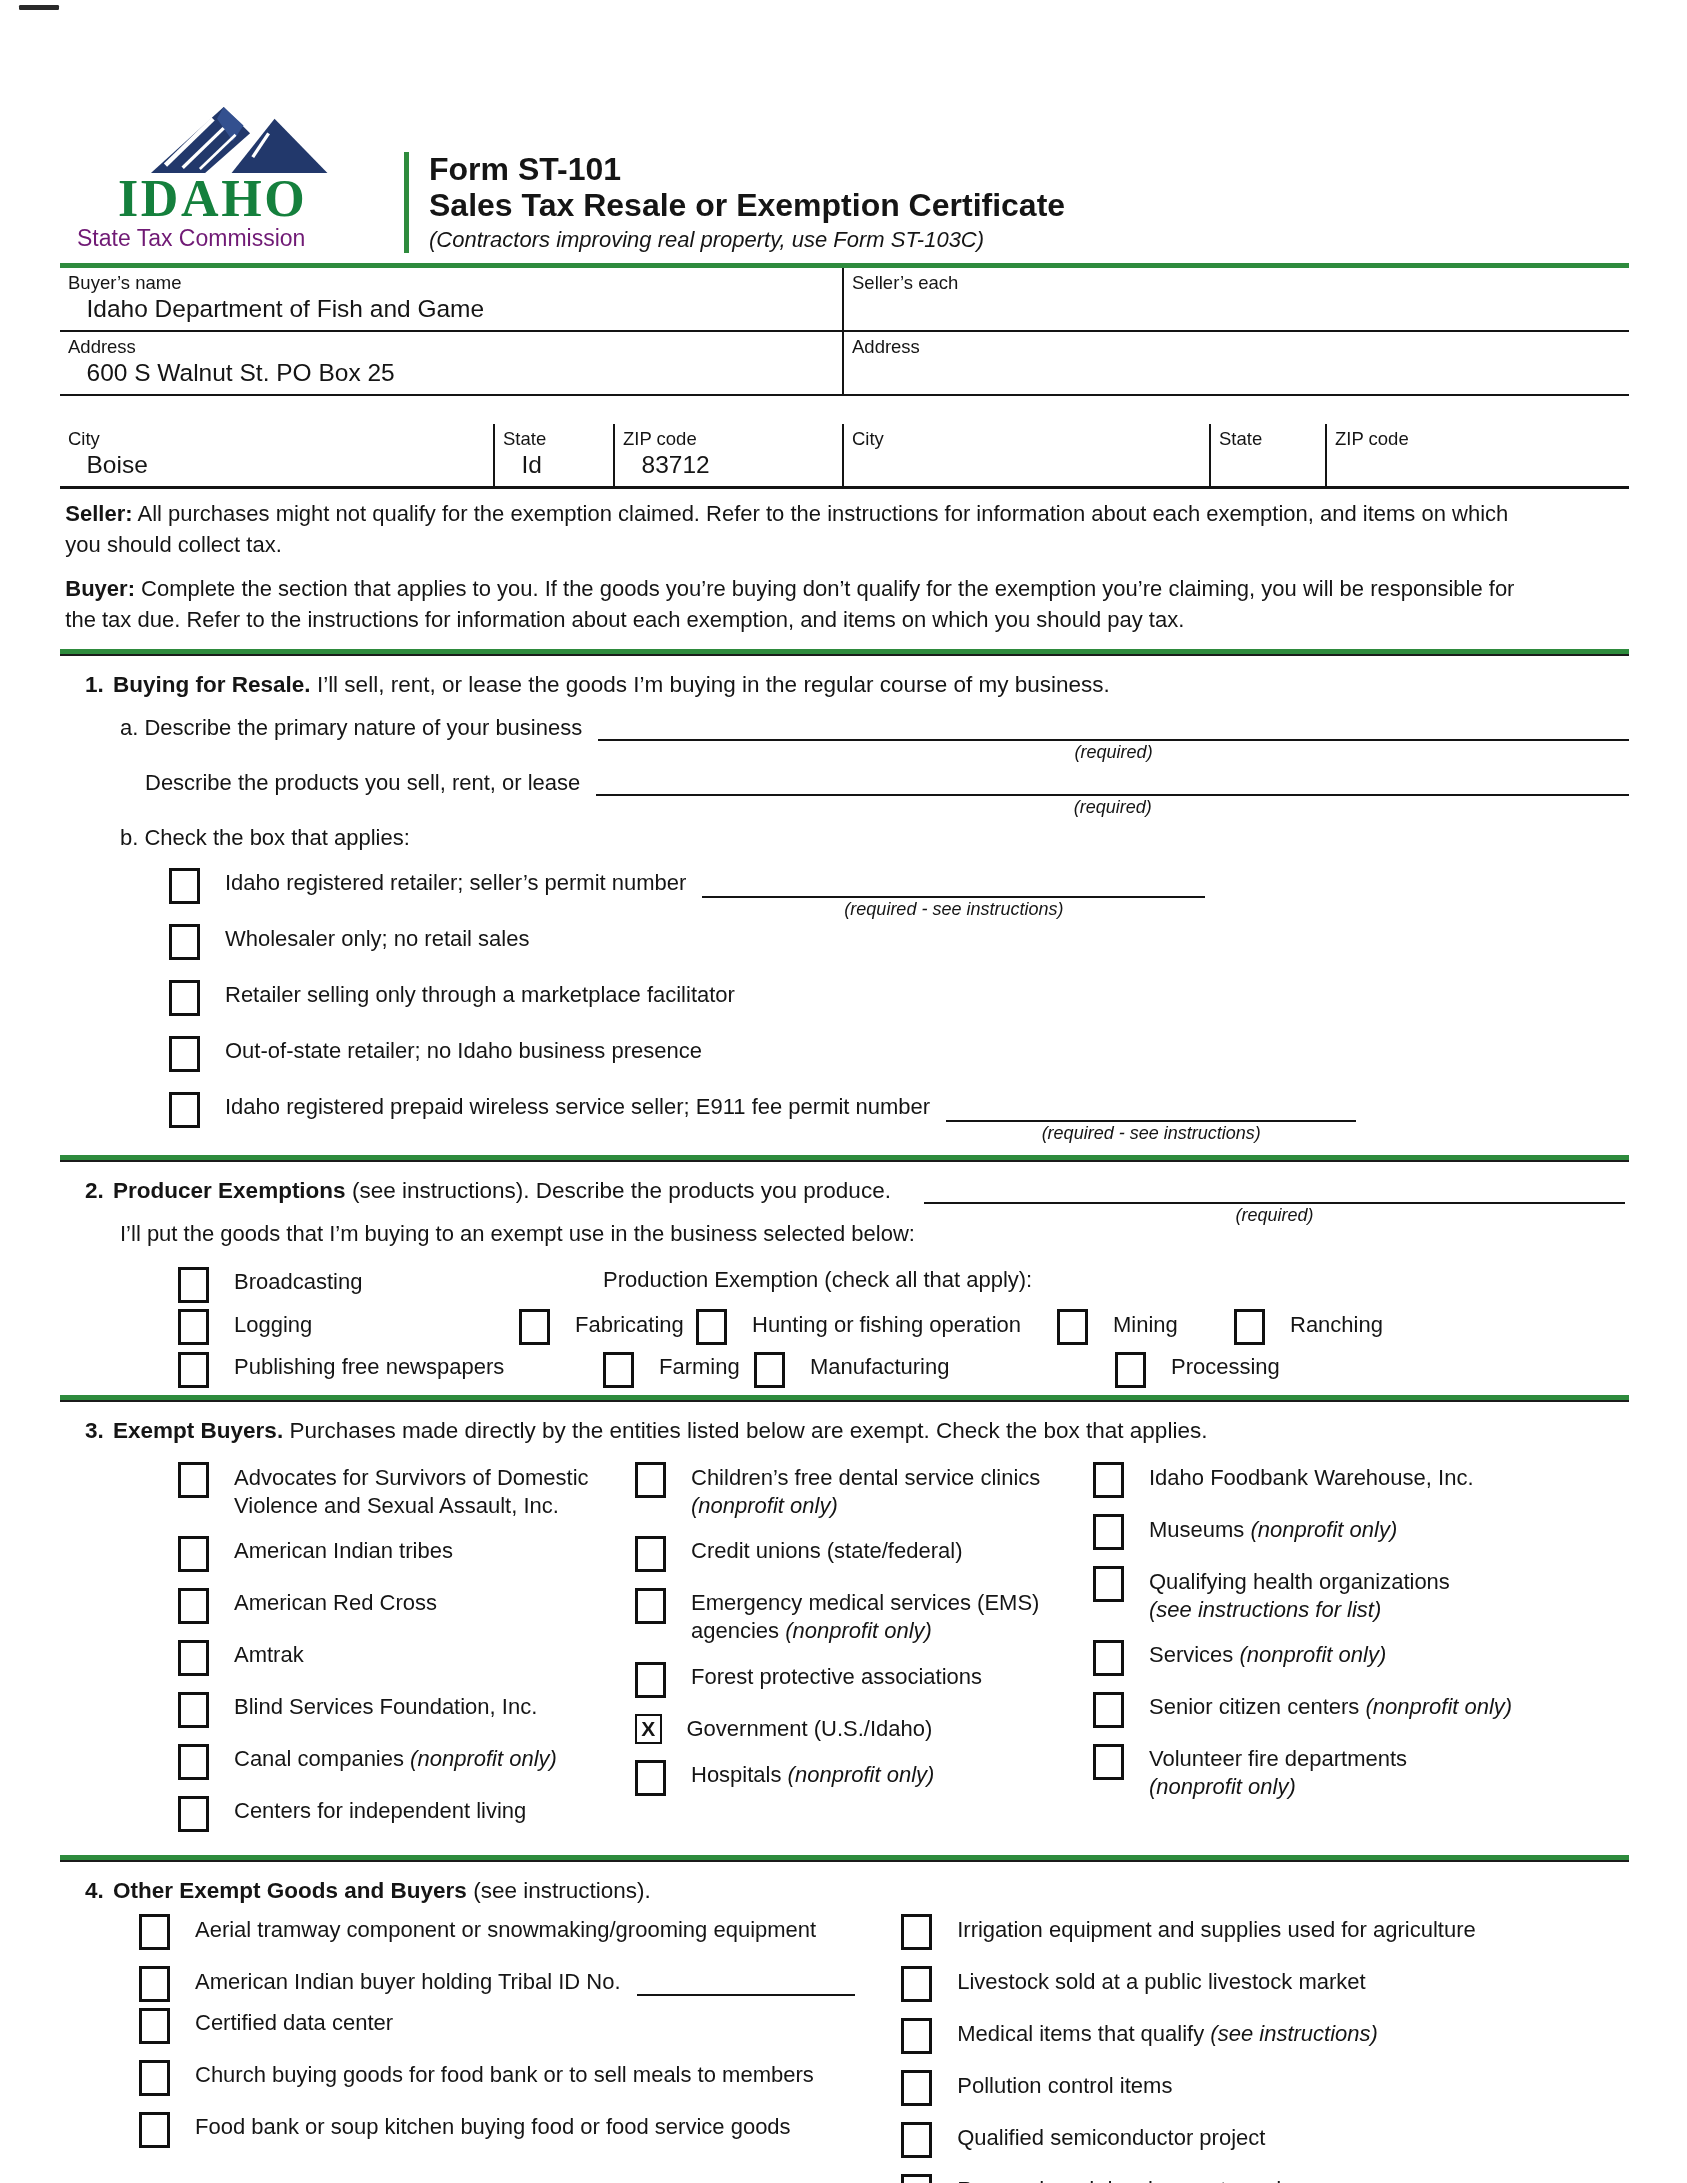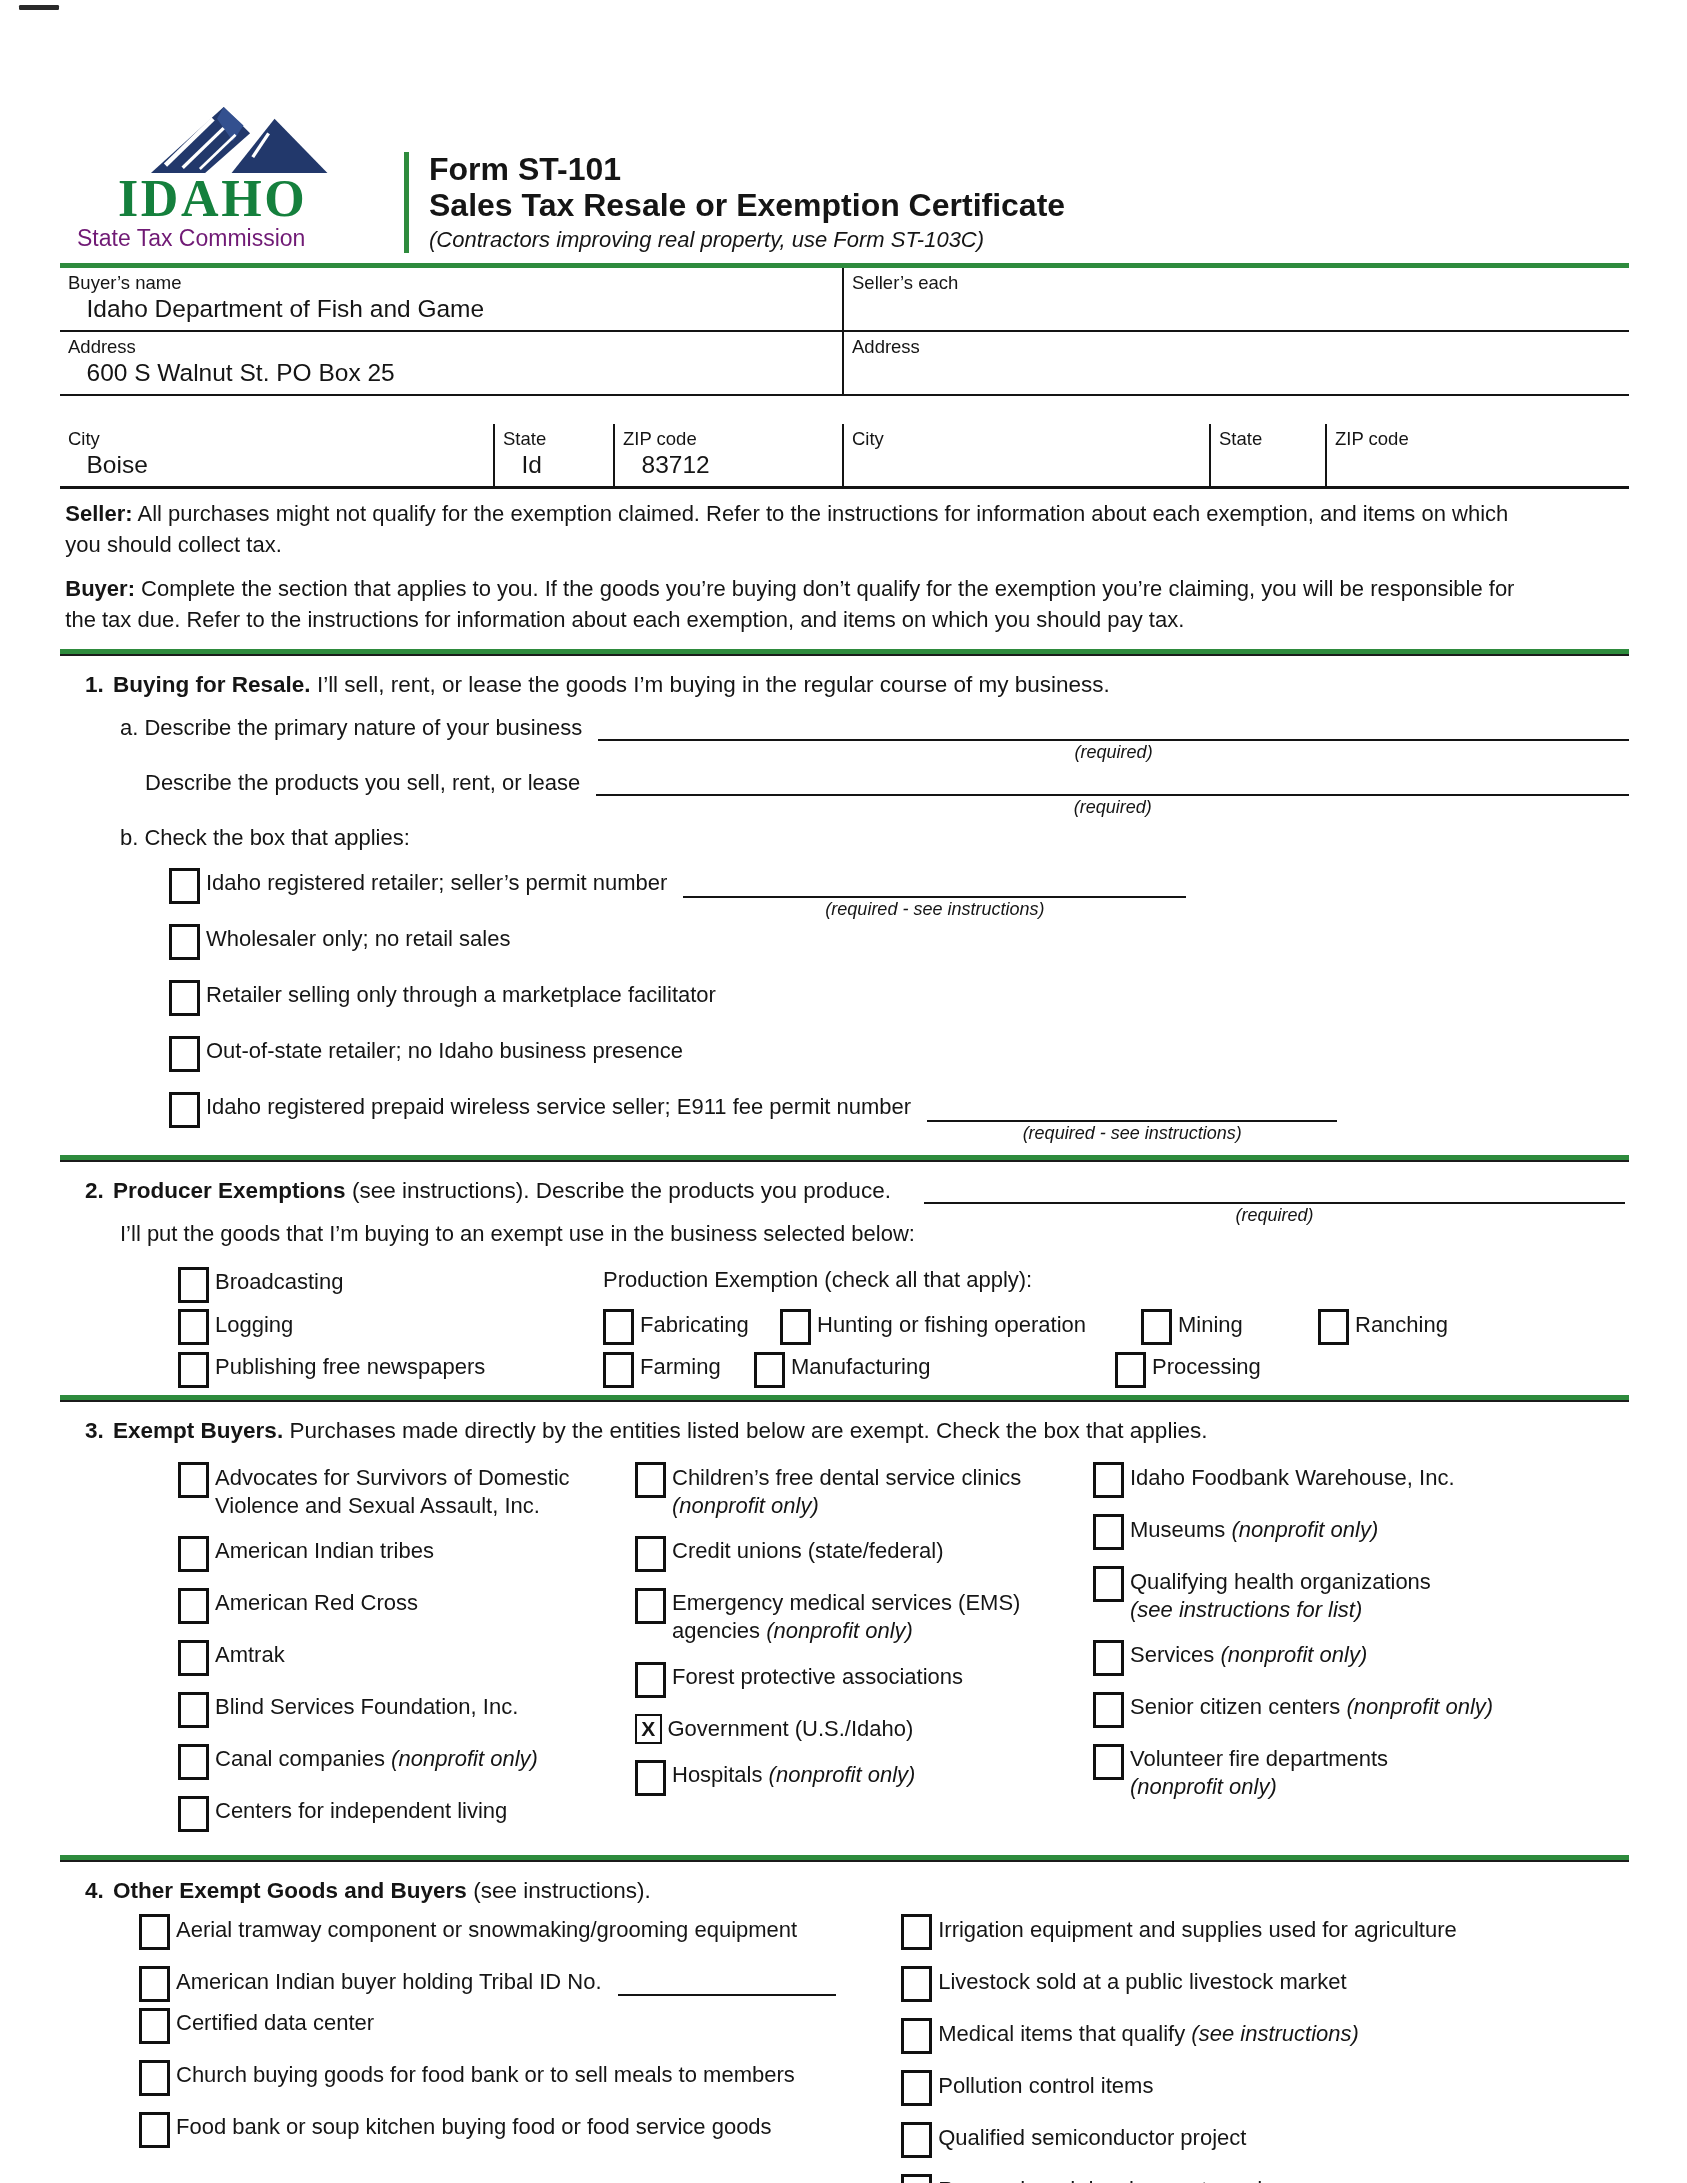--- a/index.html
+++ b/index.html
@@ -47,21 +47,21 @@
   .sec-title b{font-weight:bold;}
 
   .fl-row{display:flex;align-items:flex-end;font-size:22px;margin:17px 0 29px 60px;}
   .fline{position:relative;border-bottom:2.6px solid #141414;height:6.6px;}
   .cap{position:absolute;top:9.3px;left:50%;transform:translateX(-50%);
        font-size:18px;font-style:italic;white-space:nowrap;}
 
   .cb{width:25px;height:30px;border:3.3px solid #101010;flex:none;display:flex;
       align-items:center;justify-content:center;font-size:21px;font-weight:bold;
       background:#fff;}
-  .cb-item{display:flex;align-items:flex-start;gap:6px;font-size:22px;margin-bottom:16px;}
+  .cb-item{display:flex;align-items:flex-start;gap:25px;font-size:22px;margin-bottom:16px;}
   .cb-item .lbl{line-height:1.28;padding-top:1.3px;}
   .note{font-style:italic;}
 
   .s1-list{margin-left:109px;}
   .s1-list .cb-item{margin-bottom:20px;}
   .inline-line{display:flex;align-items:flex-end;gap:16px;flex-wrap:nowrap;}
 
   .s2-grid{margin-left:118px;}
   .s2-row{display:flex;margin-bottom:6.6px;}
   .prod-hdr{font-size:22px;margin-left:0;}
@@ -243,21 +243,21 @@
 
       <div class="s2-grid">
         <div class="s2-row">
           <div class="cb-item" style="width:425px;margin-bottom:0;">
             <span class="cb"></span>
             <span class="lbl">Broadcasting</span>
           </div>
           <div class="prod-hdr">Production Exemption (check all that apply):</div>
         </div>
         <div class="s2-row">
-          <div class="cb-item" style="width:425px;margin-bottom:0;">
+          <div class="cb-item" style="width:341px;margin-bottom:0;">
             <span class="cb"></span>
             <span class="lbl">Logging</span>
           </div>
           <div class="cb-item" style="width:177px;margin-bottom:0;">
             <span class="cb"></span>
             <span class="lbl">Fabricating</span>
           </div>
           <div class="cb-item" style="width:361px;margin-bottom:0;">
             <span class="cb"></span>
             <span class="lbl">Hunting or fishing operation</span>

